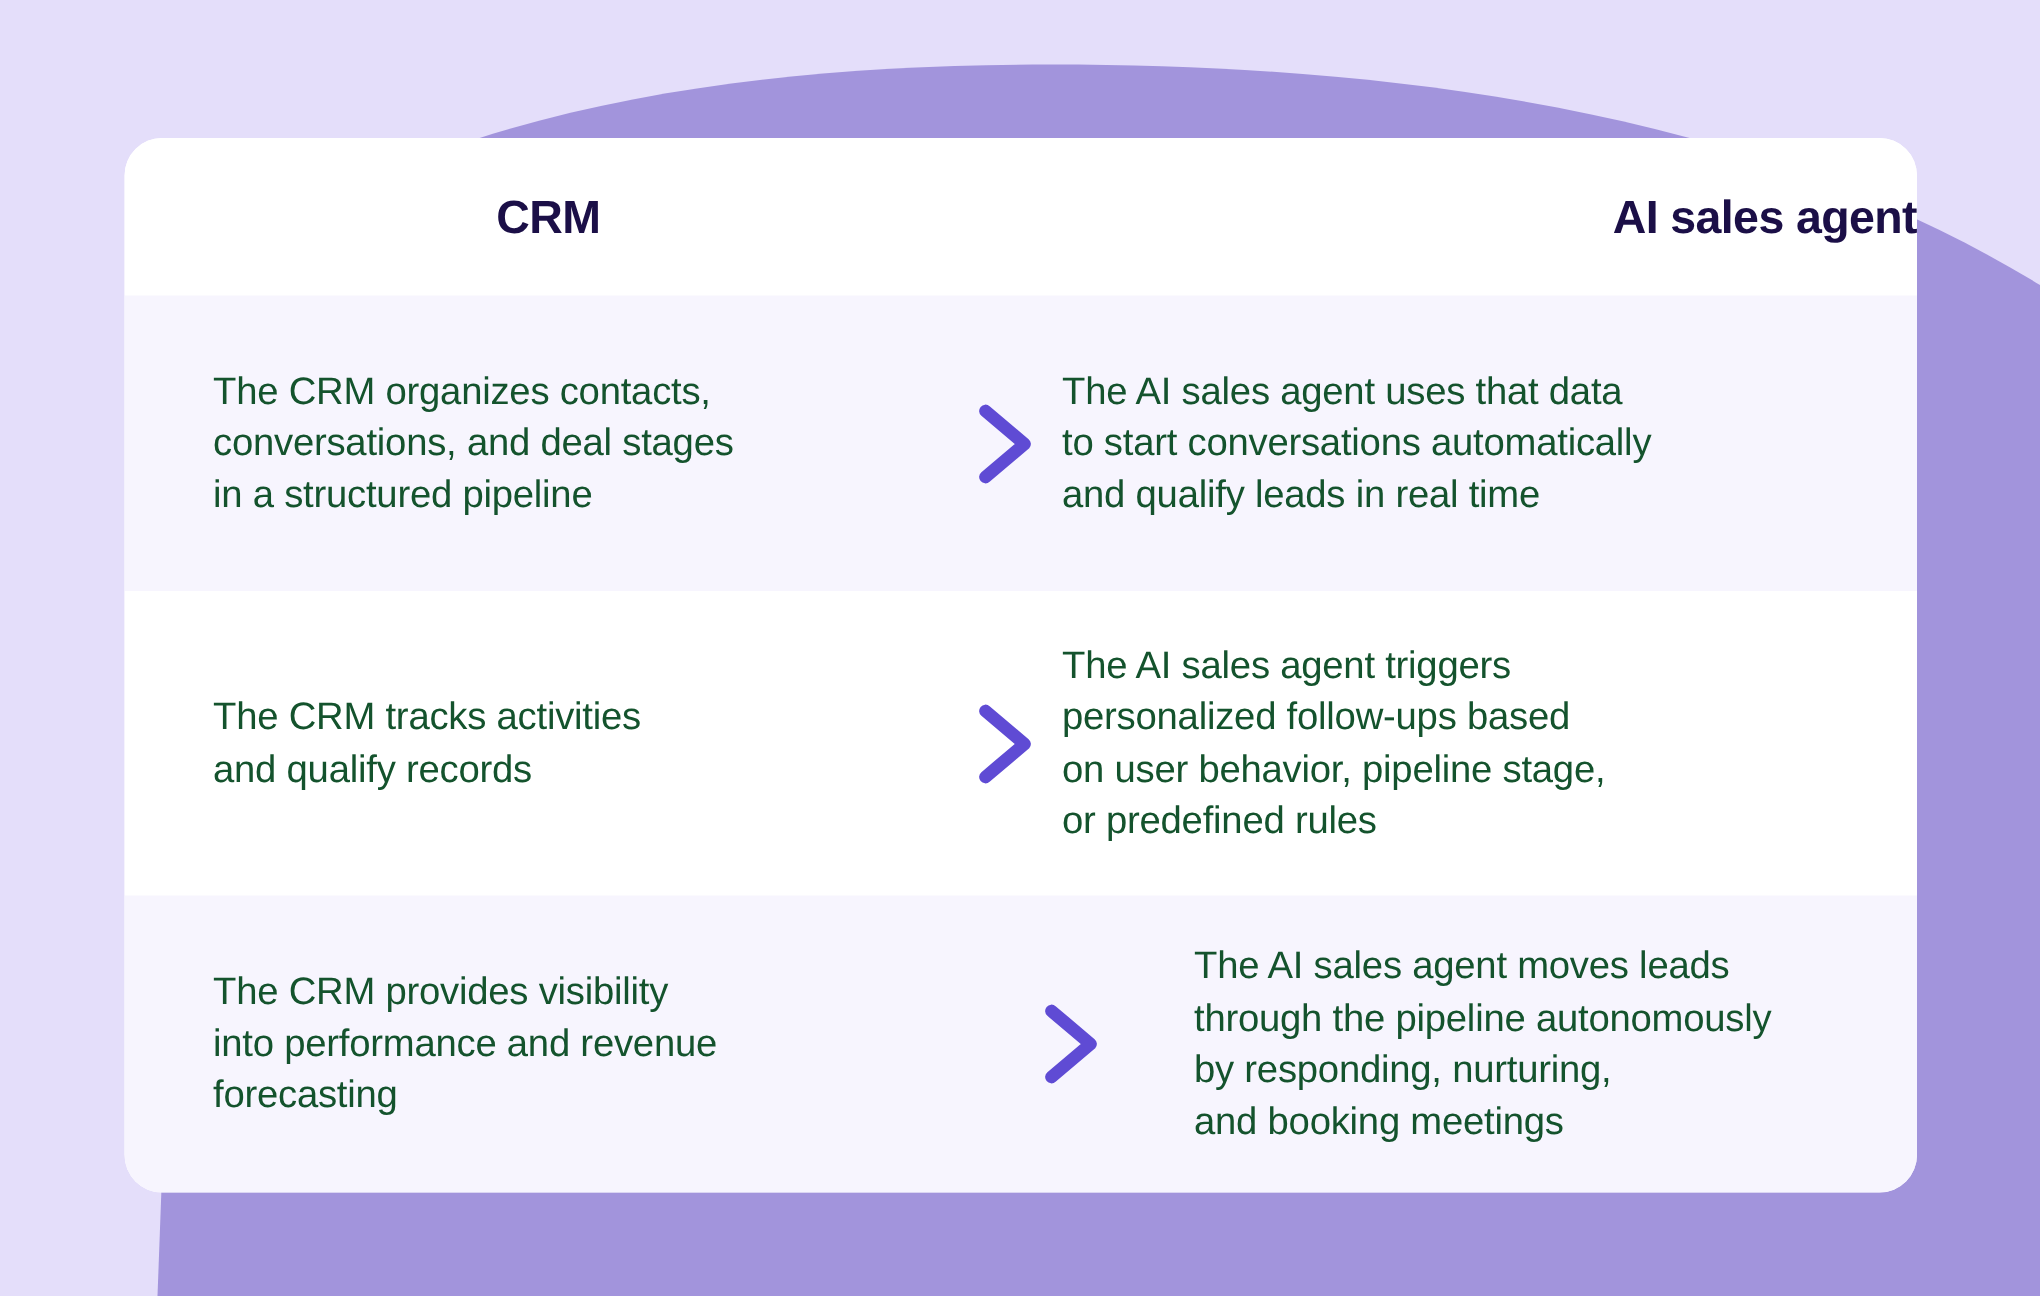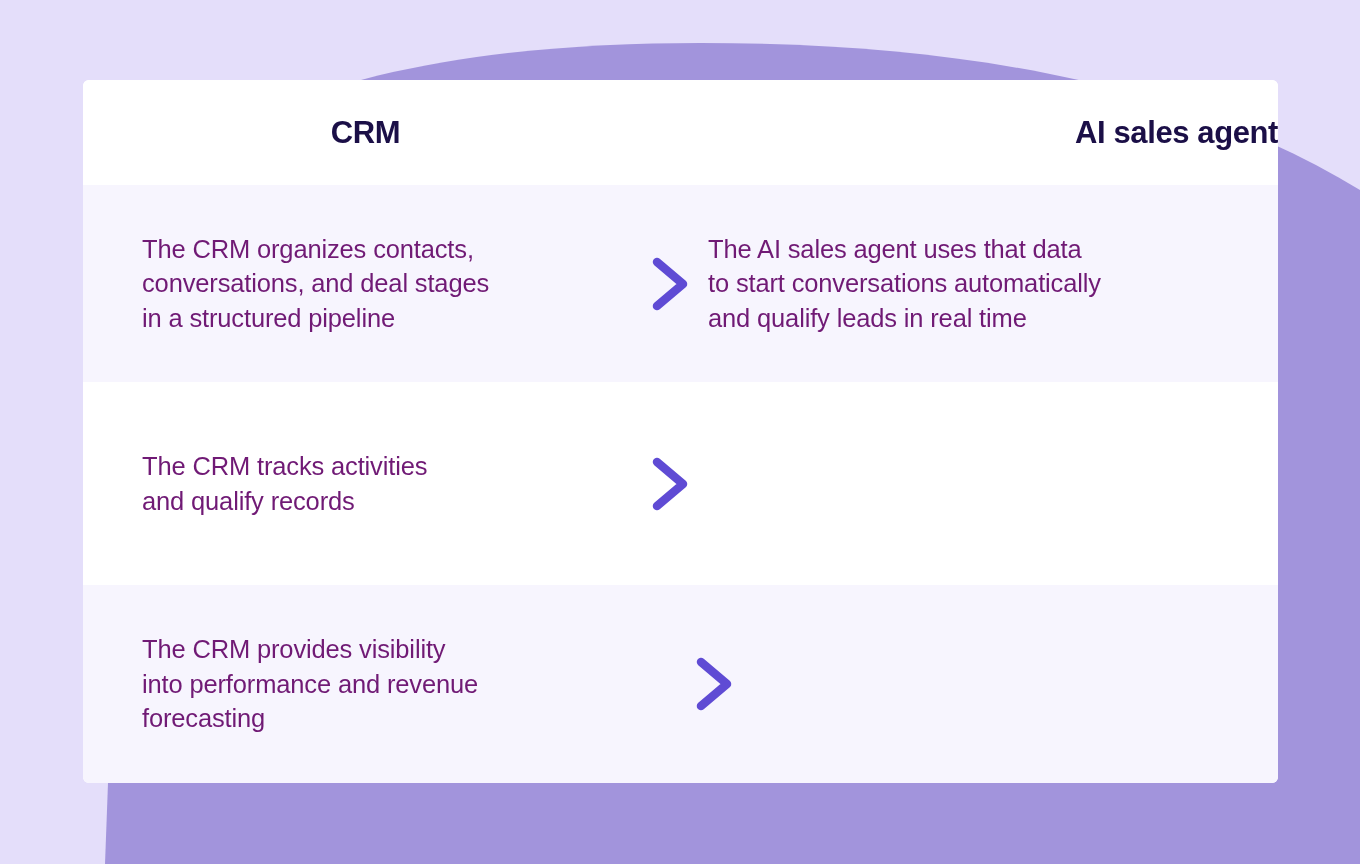--- a/index.html
+++ b/index.html
@@ -22,25 +22,25 @@
     inset:0;
     width:1360px;
     height:864px;
     pointer-events:none;
   }
 
   
   #comparison-card {
     position:absolute;
     left:83px;
-    top:80px;
+    top:92px;
     width:1195px;
     height:703px;
     background:#ffffff;
-    border-radius:6px;
+    border-radius:25px;
     overflow:hidden;
     z-index:2;
   }
 
   
   .card-header {
     height:105px;
     background:#ffffff;
     display:flex;
     align-items:center;
@@ -81,21 +81,21 @@
     justify-content:flex-start;
     flex:0 0 60px;
   }
 
   .cell-right {
     flex:1;
     padding-right:32px;
   }
 
   .cell-text {
-    color:#701a75;
+    color:#14532d;
     font-size:25.5px;
     line-height:34.5px;
     letter-spacing:-0.15px;
     white-space:pre-line;
   }
 
   .chev-svg { display:block; }
 </style>
 </head>
 <body>
@@ -134,28 +134,40 @@
   <div class="row plain r2">
     <div class="cell-left">
       <div class="cell-text">The CRM tracks activities
 and qualify records</div>
     </div>
     <div class="chev-wrap">
       <svg class="chev-svg" width="46" height="60" viewBox="0 0 46 60" aria-hidden="true">
         <polyline points="9,8 35,30 9,52" fill="none" stroke="#5F4BD4" stroke-width="8.5" stroke-linecap="round" stroke-linejoin="round"></polyline>
       </svg>
     </div>
+    <div class="cell-right">
+      <div class="cell-text">The AI sales agent triggers
+personalized follow-ups based
+on user behavior, pipeline stage,
+or predefined rules</div>
+    </div>
   </div>
 
   <div class="row shaded r3">
     <div class="cell-left">
       <div class="cell-text">The CRM provides visibility
 into performance and revenue
 forecasting</div>
     </div>
     <div class="chev-wrap">
       <svg class="chev-svg" width="46" height="60" viewBox="0 0 46 60" aria-hidden="true">
         <polyline points="9,8 35,30 9,52" fill="none" stroke="#5F4BD4" stroke-width="8.5" stroke-linecap="round" stroke-linejoin="round"></polyline>
       </svg>
     </div>
+    <div class="cell-right">
+      <div class="cell-text">The AI sales agent moves leads
+through the pipeline autonomously
+by responding, nurturing,
+and booking meetings</div>
+    </div>
   </div>
 
 </div>
 
 </body></html>

